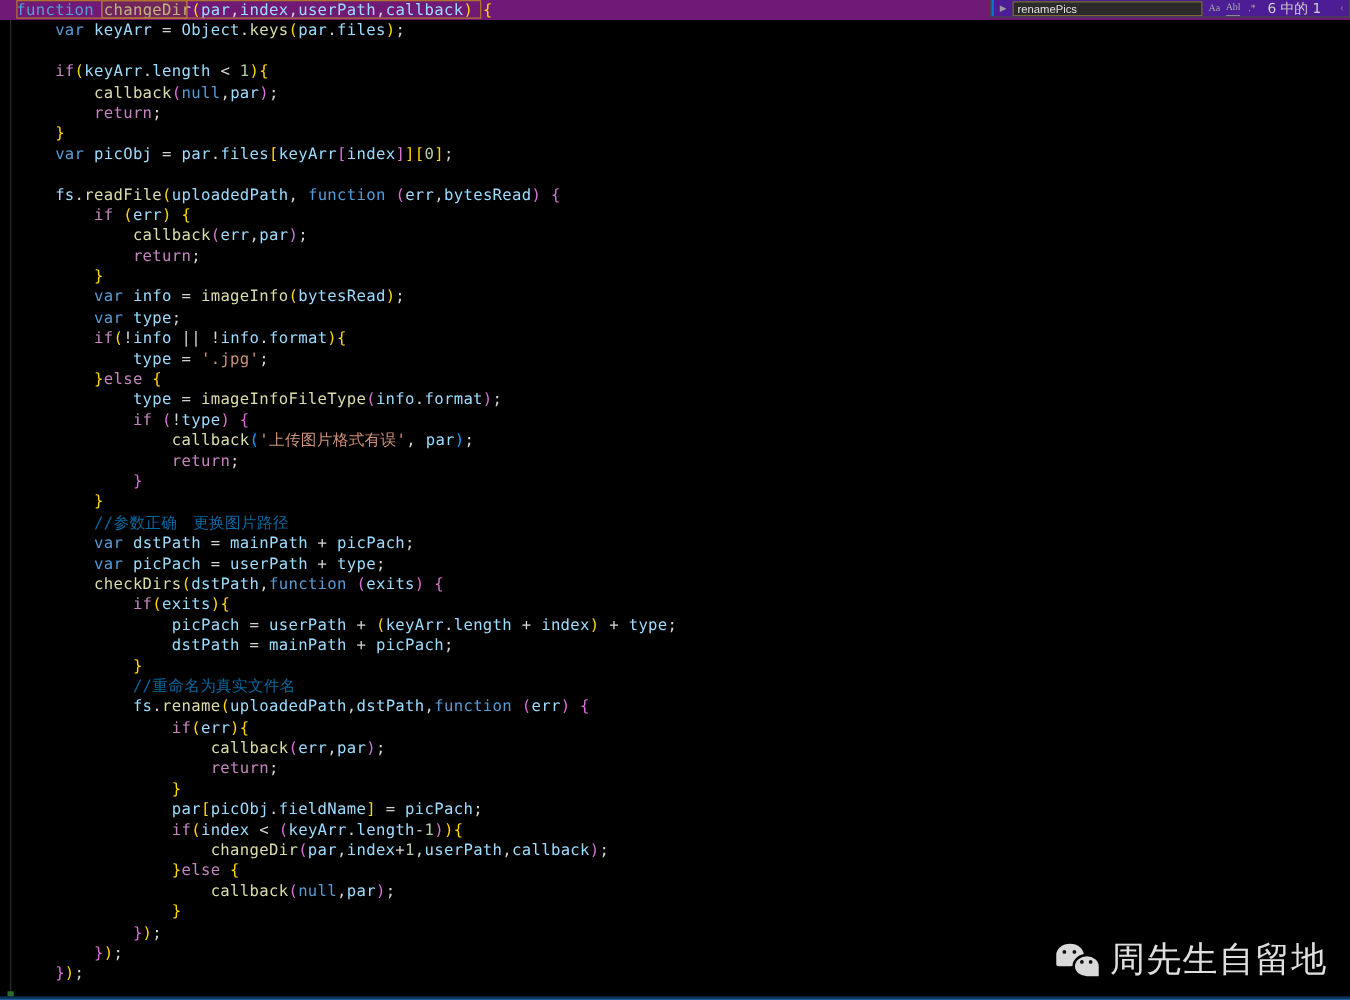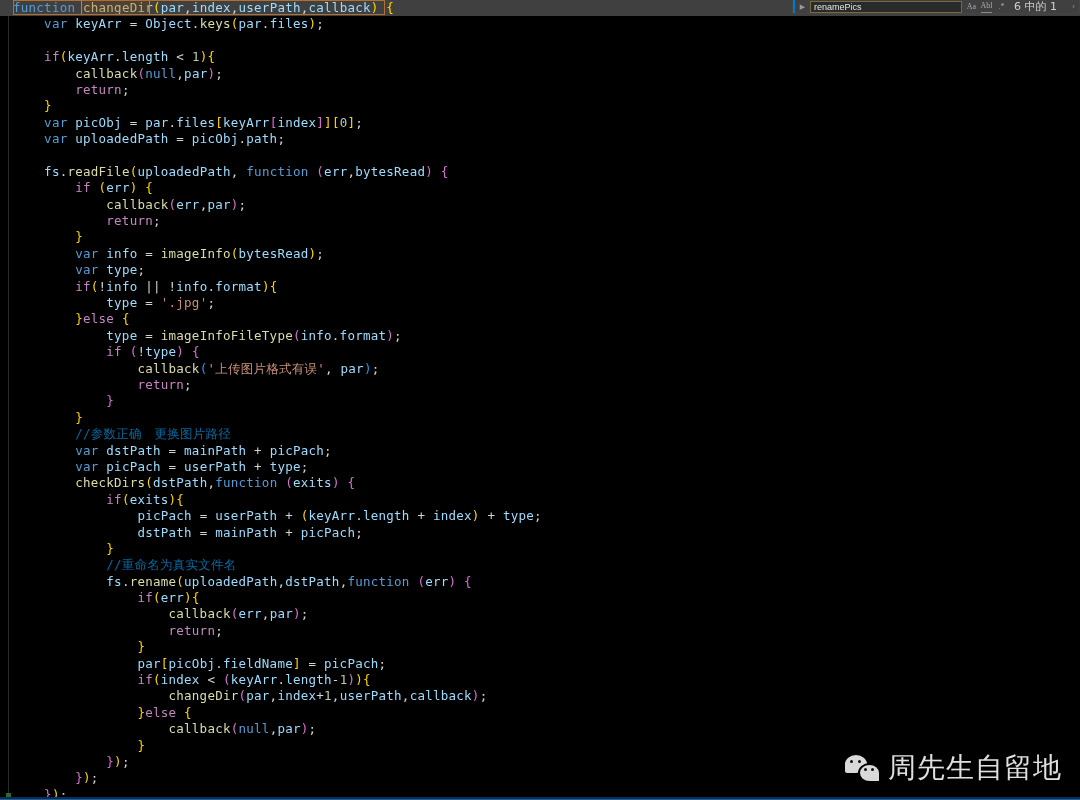--- a/index.html
+++ b/index.html
@@ -26,21 +26,21 @@
     font-size:12.5px;
     white-space:pre;
     letter-spacing:0.02em;
     position:relative;
     color:#d4d4d4;
   }
   .line .txt{display:inline-block;padding-left:13px;}
 
   
   .line.match-line{
-    background:#404040;
+    background:#701a75;
   }
   .line.match-line .txt{
     position:relative;
   }
   .match-box{
     position:absolute;
     left:13px;top:0px;
     height:15px;
     border:1px solid #c08040;
     background:rgba(120,70,20,0.28);
@@ -69,21 +69,21 @@
   .brk-p   {color:#da70d6;}  
   .brk-b   {color:#179fff;}  
   .lit     {color:#569cd6;}  
   .meth    {color:#dcdcaa;}
 
   
   #find-widget{
     position:absolute;
     right:0;top:0;
     width:288px;height:14px;
-    background:#404040;
+    background:#4c1d95;
     border:1px solid #454545;
     border-top:none;
     box-sizing:border-box;
     display:flex;align-items:center;
     font-family:"Liberation Sans","DejaVu Sans",sans-serif;
     font-size:9px;
     color:#cccccc;
     z-index:20;
     overflow:hidden;
   }
@@ -186,21 +186,20 @@
 
   <div class="code-area" id="code-area">
       <div class="line match-line"><span class="txt"><span class="kw2">function</span><span class="pun"> </span><span class="fn">changeDir</span><span class="brk-y">(</span><span class="id">par</span><span class="pun">,</span><span class="id">index</span><span class="pun">,</span><span class="id">userPath</span><span class="pun">,</span><span class="id">callback</span><span class="brk-y">)</span><span class="pun"> </span><span class="brk-y">{</span></span><span class="match-box" style="left: 80.725px; width: 69.725px;"></span><span class="match-box" style="left: 13px; width: 371.725px; border-color: rgb(176, 112, 48); background: transparent;"></span></div>
       <div class="line"><span class="txt"><span class="pun">    </span><span class="kw2">var</span><span class="pun"> </span><span class="id">keyArr</span><span class="pun"> = </span><span class="id">Object</span><span class="pun">.</span><span class="meth">keys</span><span class="brk-y">(</span><span class="id">par</span><span class="pun">.</span><span class="id">files</span><span class="brk-y">)</span><span class="pun">;</span></span></div>
       <div class="line"><span class="txt"></span></div>
       <div class="line"><span class="txt"><span class="pun">    </span><span class="kw">if</span><span class="brk-y">(</span><span class="id">keyArr</span><span class="pun">.</span><span class="id">length</span><span class="pun"> &lt; </span><span class="num">1</span><span class="brk-y">)</span><span class="brk-y">{</span></span></div>
       <div class="line"><span class="txt"><span class="pun">        </span><span class="fn">callback</span><span class="brk-p">(</span><span class="lit">null</span><span class="pun">,</span><span class="id">par</span><span class="brk-p">)</span><span class="pun">;</span></span></div>
       <div class="line"><span class="txt"><span class="pun">        </span><span class="kw">return</span><span class="pun">;</span></span></div>
       <div class="line"><span class="txt"><span class="pun">    </span><span class="brk-y">}</span></span></div>
       <div class="line"><span class="txt"><span class="pun">    </span><span class="kw2">var</span><span class="pun"> </span><span class="id">picObj</span><span class="pun"> = </span><span class="id">par</span><span class="pun">.</span><span class="id">files</span><span class="brk-y">[</span><span class="id">keyArr</span><span class="brk-p">[</span><span class="id">index</span><span class="brk-p">]</span><span class="brk-y">]</span><span class="brk-y">[</span><span class="num">0</span><span class="brk-y">]</span><span class="pun">;</span></span></div>
-      <div class="line"><span class="txt"><span class="pun">    </span><span class="kw2">var</span><span class="pun"> </span><span class="id">uploadedPath</span><span class="pun"> = </span><span class="id">picObj</span><span class="pun">.</span><span class="id">path</span><span class="pun">;</span></span></div>
       <div class="line"><span class="txt"></span></div>
       <div class="line"><span class="txt"><span class="pun">    </span><span class="id">fs</span><span class="pun">.</span><span class="meth">readFile</span><span class="brk-y">(</span><span class="id">uploadedPath</span><span class="pun">, </span><span class="kw2">function</span><span class="pun"> </span><span class="brk-p">(</span><span class="id">err</span><span class="pun">,</span><span class="id">bytesRead</span><span class="brk-p">)</span><span class="pun"> </span><span class="brk-p">{</span></span></div>
       <div class="line"><span class="txt"><span class="pun">        </span><span class="kw">if</span><span class="pun"> </span><span class="brk-y">(</span><span class="id">err</span><span class="brk-y">)</span><span class="pun"> </span><span class="brk-y">{</span></span></div>
       <div class="line"><span class="txt"><span class="pun">            </span><span class="fn">callback</span><span class="brk-p">(</span><span class="id">err</span><span class="pun">,</span><span class="id">par</span><span class="brk-p">)</span><span class="pun">;</span></span></div>
       <div class="line"><span class="txt"><span class="pun">            </span><span class="kw">return</span><span class="pun">;</span></span></div>
       <div class="line"><span class="txt"><span class="pun">        </span><span class="brk-y">}</span></span></div>
       <div class="line"><span class="txt"><span class="pun">        </span><span class="kw2">var</span><span class="pun"> </span><span class="id">info</span><span class="pun"> = </span><span class="fn">imageInfo</span><span class="brk-y">(</span><span class="id">bytesRead</span><span class="brk-y">)</span><span class="pun">;</span></span></div>
       <div class="line"><span class="txt"><span class="pun">        </span><span class="kw2">var</span><span class="pun"> </span><span class="id">type</span><span class="pun">;</span></span></div>
       <div class="line"><span class="txt"><span class="pun">        </span><span class="kw">if</span><span class="brk-y">(</span><span class="pun">!</span><span class="id">info</span><span class="pun"> || !</span><span class="id">info</span><span class="pun">.</span><span class="id">format</span><span class="brk-y">)</span><span class="brk-y">{</span></span></div>
       <div class="line"><span class="txt"><span class="pun">            </span><span class="id">type</span><span class="pun"> = </span><span class="str">'.jpg'</span><span class="pun">;</span></span></div>

